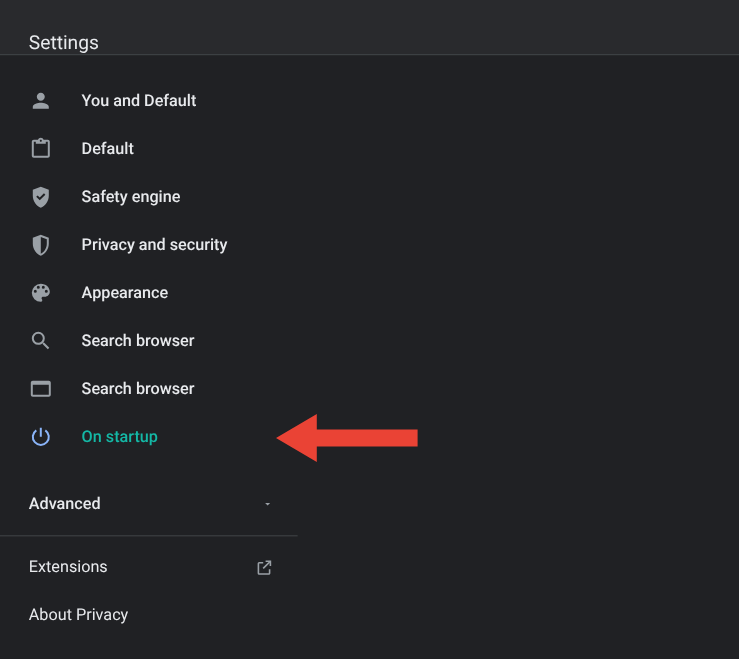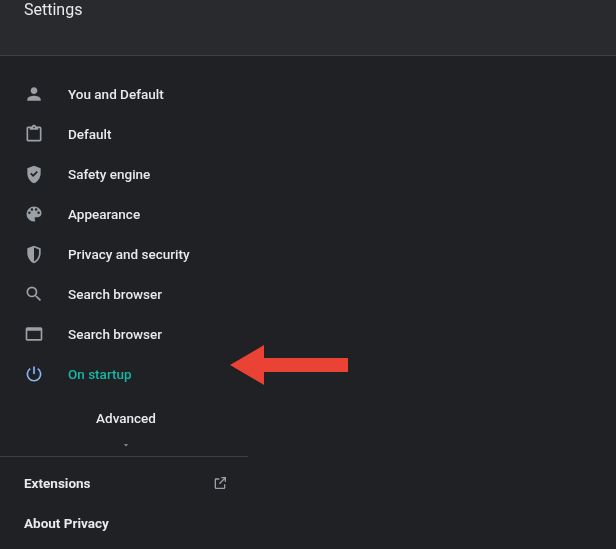--- a/index.html
+++ b/index.html
@@ -6,24 +6,24 @@
     body {
       width: 616px;
       height: 549px;
       background: #202124;
       font-family: Roboto, "Segoe UI", Arial, sans-serif;
       color: #e8eaed;
       overflow: hidden;
       position: relative;
     }
     .header {
-      height: 56px;
+      height: 46px;
       background: #292a2d;
       display: flex;
-      align-items: flex-start;
+      align-items: flex-end;
       padding: 0 24px;
       border-bottom: 1px solid #3c4043;
     }
     .header-title {
       font-size: 16px;
       font-weight: 400;
       color: #e8eaed;
     }
     .sidebar {
       width: 248px;
@@ -61,40 +61,39 @@
       display: flex;
       align-items: center;
       justify-content: space-between;
       height: 40px;
       padding: 0 20px 0 24px;
       cursor: pointer;
       font-size: 13.5px;
       font-weight: 500;
       color: #e8eaed;
       margin-top: 16px;
-      flex-direction: column;
     }
     .advanced-row .chev {
       color: #9aa0a6;
     }
     .divider {
       height: 1px;
       background: #3c4043;
       margin: 6px 0 6px 0;
       width: 248px;
     }
     .sec-item {
       display: flex;
       align-items: center;
       justify-content: space-between;
       height: 40px;
       padding: 0 20px 0 24px;
       cursor: pointer;
       font-size: 13.5px;
-      font-weight: 700;
+      font-weight: 400;
       color: #e8eaed;
     }
     .sec-item .ext-icon {
       color: #9aa0a6;
     }
     .arrow {
       position: absolute;
       left: 230px;
       top: 343px;
       pointer-events: none;
@@ -134,33 +133,33 @@
         <svg width="20" height="20" viewBox="0 0 24 24" fill="currentColor">
             <path d="M12 2L4 5v6c0 5.5 3.8 10.7 8 12 4.2-1.3 8-6.5 8-12V5l-8-3zm-1.06 13.54L7.4 12l1.41-1.41 2.12 2.12 4.24-4.24 1.41 1.41-5.64 5.66z"></path>
           </svg>
       </span>
       <span>Safety engine</span>
     </li>
 
     <li class="nav-item">
       <span class="icon">
         <svg width="20" height="20" viewBox="0 0 24 24" fill="currentColor">
+            <path d="M12 2L4 5v6c0 5.5 3.8 10.7 8 12 4.2-1.3 8-6.5 8-12V5l-8-3zm0 2.2l6 2.25V11c0 4.5-2.9 8.7-6 9.9V4.2z"></path>
+          </svg>
+      </span>
+      <span>Privacy and security</span>
+    </li>
+
+    <li class="nav-item">
+      <span class="icon">
+        <svg width="20" height="20" viewBox="0 0 24 24" fill="currentColor">
             <path d="M12 3a9 9 0 000 18c.83 0 1.5-.67 1.5-1.5 0-.39-.15-.74-.39-1.01-.23-.26-.38-.61-.38-.99 0-.83.67-1.5 1.5-1.5H16c2.76 0 5-2.24 5-5 0-4.42-4.03-8-9-8zM6.5 12a1.5 1.5 0 110-3 1.5 1.5 0 010 3zm3-4a1.5 1.5 0 110-3 1.5 1.5 0 010 3zm5 0a1.5 1.5 0 110-3 1.5 1.5 0 010 3zm3 4a1.5 1.5 0 110-3 1.5 1.5 0 010 3z"></path>
           </svg>
       </span>
       <span>Appearance</span>
-    </li>
-
-    <li class="nav-item">
-      <span class="icon">
-        <svg width="20" height="20" viewBox="0 0 24 24" fill="currentColor">
-            <path d="M12 2L4 5v6c0 5.5 3.8 10.7 8 12 4.2-1.3 8-6.5 8-12V5l-8-3zm0 2.2l6 2.25V11c0 4.5-2.9 8.7-6 9.9V4.2z"></path>
-          </svg>
-      </span>
-      <span>Privacy and security</span>
     </li>
 
     <li class="nav-item">
       <span class="icon">
         <svg width="20" height="20" viewBox="0 0 24 24" fill="currentColor">
             <path d="M15.5 14h-.79l-.28-.27A6.471 6.471 0 0016 9.5 6.5 6.5 0 109.5 16c1.61 0 3.09-.59 4.23-1.57l.27.28v.79l5 4.99L20.49 19l-4.99-5zm-6 0C7.01 14 5 11.99 5 9.5S7.01 5 9.5 5 14 7.01 14 9.5 11.99 14 9.5 14z"></path>
           </svg>
       </span>
       <span>Search browser</span>
     </li>

